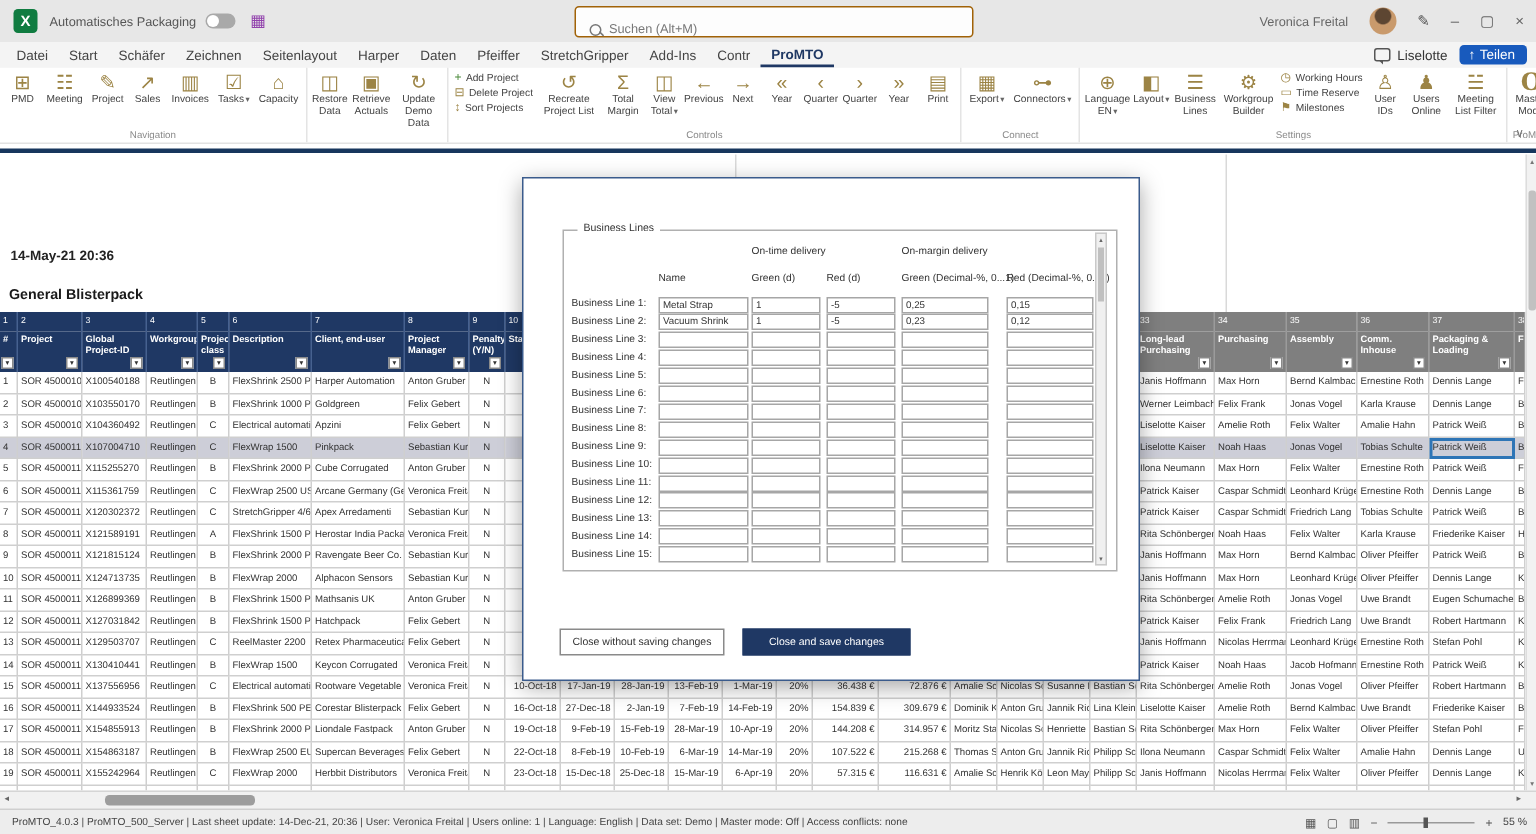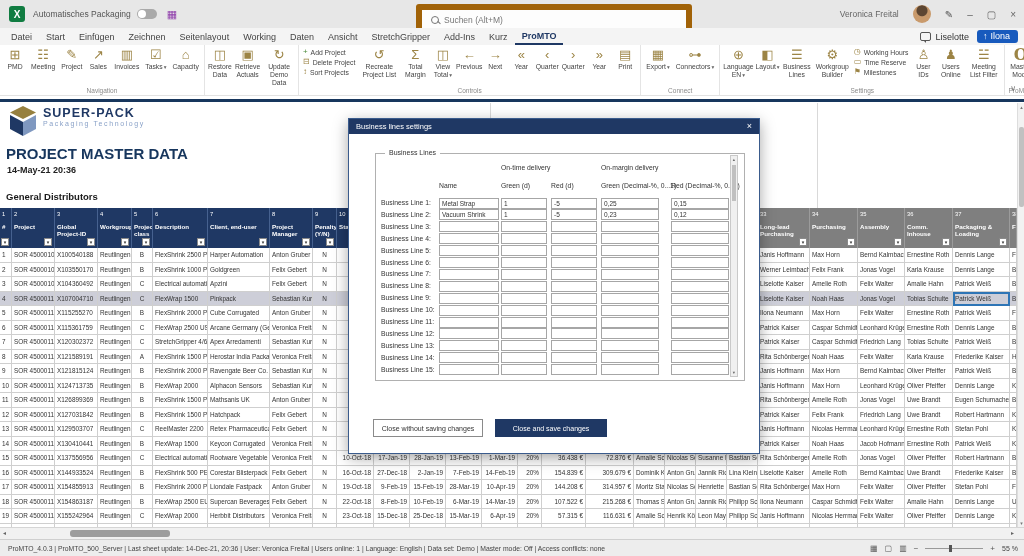--- a/index.html
+++ b/index.html
@@ -7,22 +7,22 @@
        font-family:"Liberation Sans",sans-serif;color:#333;}
   
   .titlebar{position:absolute;left:0;top:0;width:1024px;height:28px;background:#e7e7e7;
             border-bottom:1px solid #d8d8d8;display:flex;align-items:center;}
   .xlicon{width:16px;height:16px;background:#107c41;border-radius:3px;color:#fff;font-size:10px;
           font-weight:bold;display:flex;align-items:center;justify-content:center;margin:0 8px 0 9px;}
   .autosave{font-size:8.5px;color:#555;margin-right:6px;}
   .toggle{width:20px;height:10px;background:#a9a9a9;border-radius:5px;position:relative;margin-right:10px;}
   .toggle .knob{position:absolute;left:1px;top:1px;width:8px;height:8px;border-radius:50%;background:#fff;}
   .saveic{font-size:11px;color:#9141ac;margin-right:8px;line-height:1;}
-  .searchbox{position:absolute;left:416px;top:4px;width:264px;height:19px;background:#fdfdfd;
-             border:6px solid #a16207;border-radius:3px;display:flex;align-items:center;
+  .searchbox{position:absolute;left:383px;top:4px;width:264px;height:19px;background:#fdfdfd;
+             border:1px solid #a16207;border-radius:3px;display:flex;align-items:flex-end;
              font-size:8.5px;color:#777;}
   .mag{width:6px;height:6px;border:1px solid #777;border-radius:50%;margin:0 5px 0 9px;position:relative;}
   .mag:after{content:"";position:absolute;left:5px;top:5px;width:4px;height:1px;background:#777;transform:rotate(45deg);}
   .tb-right{position:absolute;right:8px;top:0;height:28px;display:flex;align-items:center;gap:14px;}
   .uname{font-size:8.5px;color:#666;}
   .avatar{width:18px;height:18px;border-radius:50%;background:radial-gradient(circle at 50% 32%,#5d4632 0 5px,#c99a6c 6px);}
   .pencil{font-size:10px;color:#555;}
   .winbtn{font-size:10px;color:#666;}
   
   .tabsrow{position:absolute;left:0;top:28px;width:1024px;height:17px;background:#f4f4f4;
@@ -153,39 +153,39 @@
       <span class="winbtn">–</span>
       <span class="winbtn">▢</span>
       <span class="winbtn">×</span>
     </div>
   </div>
 
   <div class="tabsrow">
     <div id="tabs">
         <div class="tab">Datei</div>
         <div class="tab">Start</div>
-        <div class="tab">Einfügen</div>
+        <div class="tab">Schäfer</div>
         <div class="tab">Zeichnen</div>
         <div class="tab">Seitenlayout</div>
-        <div class="tab">Working</div>
+        <div class="tab">Harper</div>
         <div class="tab">Daten</div>
-        <div class="tab">Ansicht</div>
+        <div class="tab">Pfeiffer</div>
         <div class="tab">StretchGripper</div>
         <div class="tab">Add-Ins</div>
-        <div class="tab">Kurz</div>
+        <div class="tab">Contr</div>
         <div class="tab active">ProMTO</div>
       </div>
     <div class="tr-right">
       <div class="cmtbtn">
         <span class="bubble"></span>
         <span>Liselotte</span>
       </div>
       <div class="sharebtn">
         <span>↑</span>
-        <span>Ilona</span>
+        <span>Teilen</span>
       </div>
     </div>
   </div>
 
   <div id="ribbon">
       <div class="rgroup">
         <div class="rrow">
           <div class="bigbtn">
             <div class="bic">⊞</div>
             <div class="blbl">PMD</div>
@@ -362,34 +362,22 @@
         </div>
         <div class="glabel">ProMTO</div>
       </div>
     </div>
   <span class="collapse">∨</span>
   <div class="navyline"></div>
 
   <div class="sheet">
     <div class="guide" style="left:490px"></div>
     <div class="guide" style="left:817px"></div>
-    <div class="logo">
-      <span class="cube">
-          <span class="f1"></span>
-          <span class="f2"></span>
-          <span class="f3"></span>
-        </span>
-      <span>
-        <div class="lg-title">SUPER-PACK</div>
-        <div class="lg-sub">Packaging Technology</div>
-      </span>
-    </div>
-    <div class="pagetitle">PROJECT MASTER DATA</div>
     <div class="datetime">14-May-21 20:36</div>
-    <div class="section">General Distributors</div>
+    <div class="section">General Blisterpack</div>
     <div id="grid">
         <div class="trow">
           <div class="ncell" style="width: 12px;">1</div>
           <div class="ncell" style="width: 43px;">2</div>
           <div class="ncell" style="width: 43px;">3</div>
           <div class="ncell" style="width: 34px;">4</div>
           <div class="ncell" style="width: 21px;">5</div>
           <div class="ncell" style="width: 55px;">6</div>
           <div class="ncell" style="width: 62px;">7</div>
           <div class="ncell" style="width: 43px;">8</div>
@@ -1177,21 +1165,20 @@
       <span class="zpm">−</span>
       <span class="zoomtrack">
           <span class="zthumb"></span>
         </span>
       <span class="zpm">+</span>
       <span class="zlabel">55 %</span>
     </div>
   </div>
 
   <div id="dlg">
-    <div class="dtitle">Business lines settings</div>
     <span class="dclose">×</span>
     <div class="dfs"></div>
     <div class="dlegend">Business Lines</div>
     <div class="dgh" style="left:152px">On-time delivery</div>
     <div class="dgh" style="left:252px">On-margin delivery</div>
     <div class="dch" style="left:90px">Name</div>
     <div class="dch" style="left:152px">Green (d)</div>
     <div class="dch" style="left:202px">Red (d)</div>
     <div class="dch" style="left:252px">Green (Decimal-%, 0...1)</div>
     <div class="dch" style="left:322px">Red (Decimal-%, 0...1)</div>

